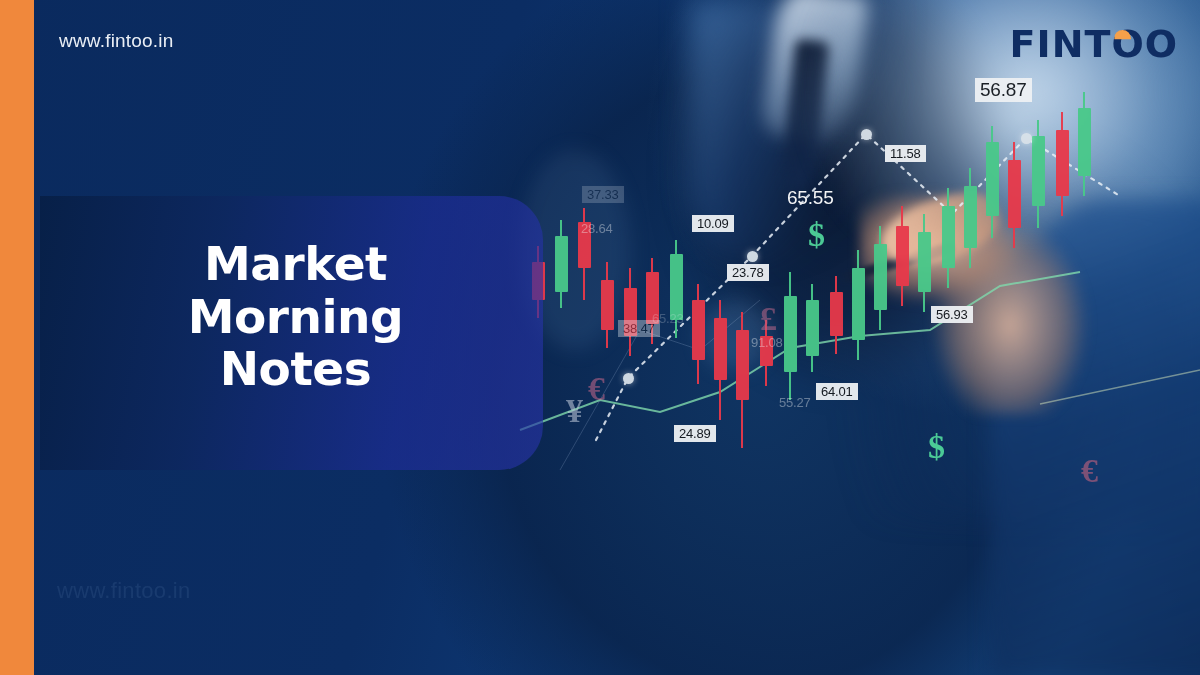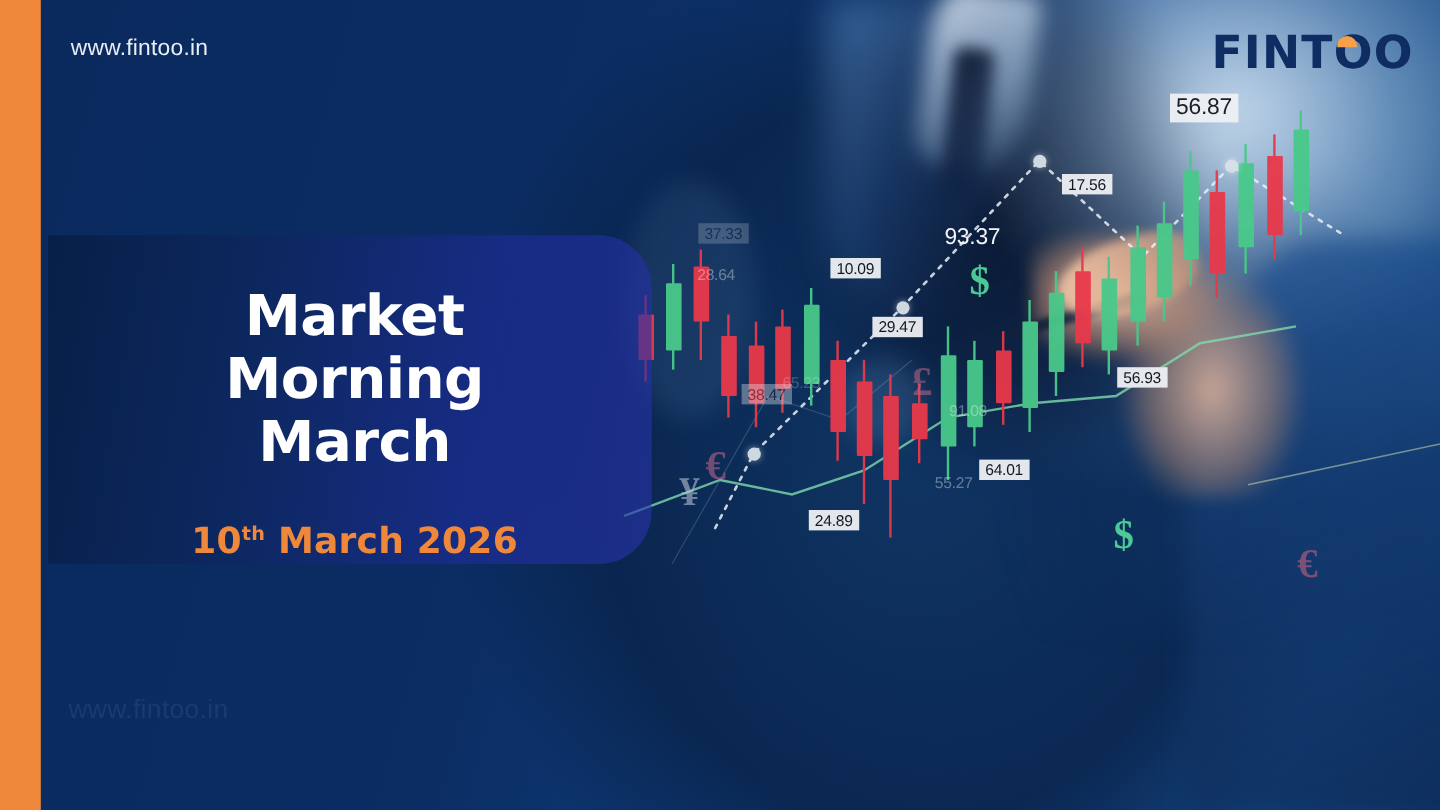--- a/index.html
+++ b/index.html
@@ -389,50 +389,47 @@
         <div class="cur" style="left: 808px; top: 216px; color: rgb(79, 211, 154);">$</div>
         <div class="cur" style="left: 928px; top: 428px; color: rgb(79, 211, 154);">$</div>
         <div class="cur" style="left: 1081px; top: 452px; color: rgb(224, 106, 130); opacity: 0.55;">€</div>
         <div class="cur" style="left: 760px; top: 300px; color: rgb(196, 106, 140); opacity: 0.55;">£</div>
         <div class="cur" style="left: 566px; top: 392px; color: rgb(207, 216, 230); opacity: 0.55;">¥</div>
         <div class="cur" style="left: 588px; top: 370px; color: rgb(211, 108, 142); opacity: 0.55;">€</div>
       </div>
 
     <div id="labels">
         <div class="lbl big" style="left: 975px; top: 78px;">56.87</div>
-        <div class="lbl" style="left: 885px; top: 145px;">17.56</div>
-        <div class="lbl plain big" style="left: 782px; top: 186px;">93.37</div>
+        <div class="lbl" style="left: 885px; top: 145px;">11.58</div>
+        <div class="lbl plain big" style="left: 782px; top: 186px;">65.55</div>
         <div class="lbl" style="left: 692px; top: 215px;">10.09</div>
-        <div class="lbl" style="left: 727px; top: 264px;">29.47</div>
+        <div class="lbl" style="left: 727px; top: 264px;">23.78</div>
         <div class="lbl" style="left: 931px; top: 306px;">56.93</div>
         <div class="lbl" style="left: 816px; top: 383px;">64.01</div>
         <div class="lbl" style="left: 674px; top: 425px;">24.89</div>
         <div class="lbl faint" style="left: 618px; top: 320px;">38.47</div>
         <div class="lbl plain faint" style="left: 738px; top: 394px; margin-left: 36px;">55.27</div>
-        <div class="lbl plain faint" style="left: 786px; top: 334px;">91.08</div>
+        <div class="lbl plain faint" style="left: 746px; top: 334px;">91.08</div>
         <div class="lbl plain faint" style="left: 576px; top: 220px;">28.64</div>
         <div class="lbl vfaint" style="left: 582px; top: 186px;">37.33</div>
         <div class="lbl plain vfaint" style="left: 647px; top: 310px;">65.23</div>
       </div>
   </div>
 
   <div class="accent-bar"></div>
 
   <div class="site-url">www.fintoo.in</div>
   <div class="logo">
     <span>FINT</span>
       <span class="o-accent">O</span>
       <span>O</span>
   </div>
 
   <div class="card">
     <div class="card-title">
       <span>Market Morning</span><br>
-      <span>March</span>
-    </div>
-    <div class="card-date">
-      <span>10</span><sup>th</sup><span> March 2026</span>
+      <span>Notes</span>
     </div>
   </div>
 
   <div class="watermark">www.fintoo.in</div>
 
 </div>
 
 </body></html>

